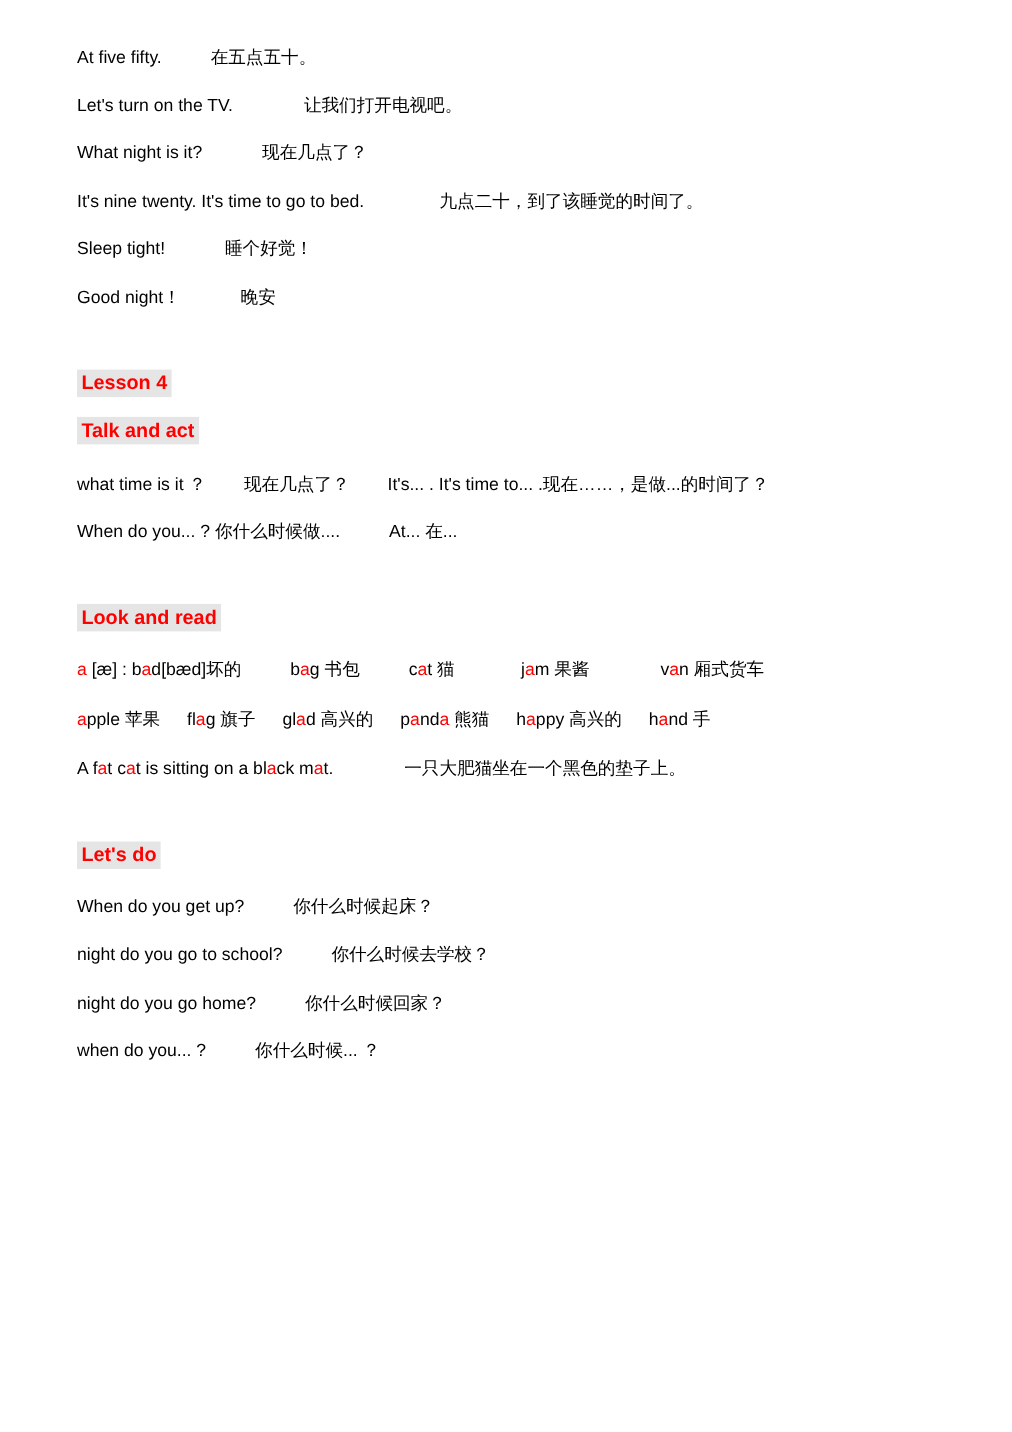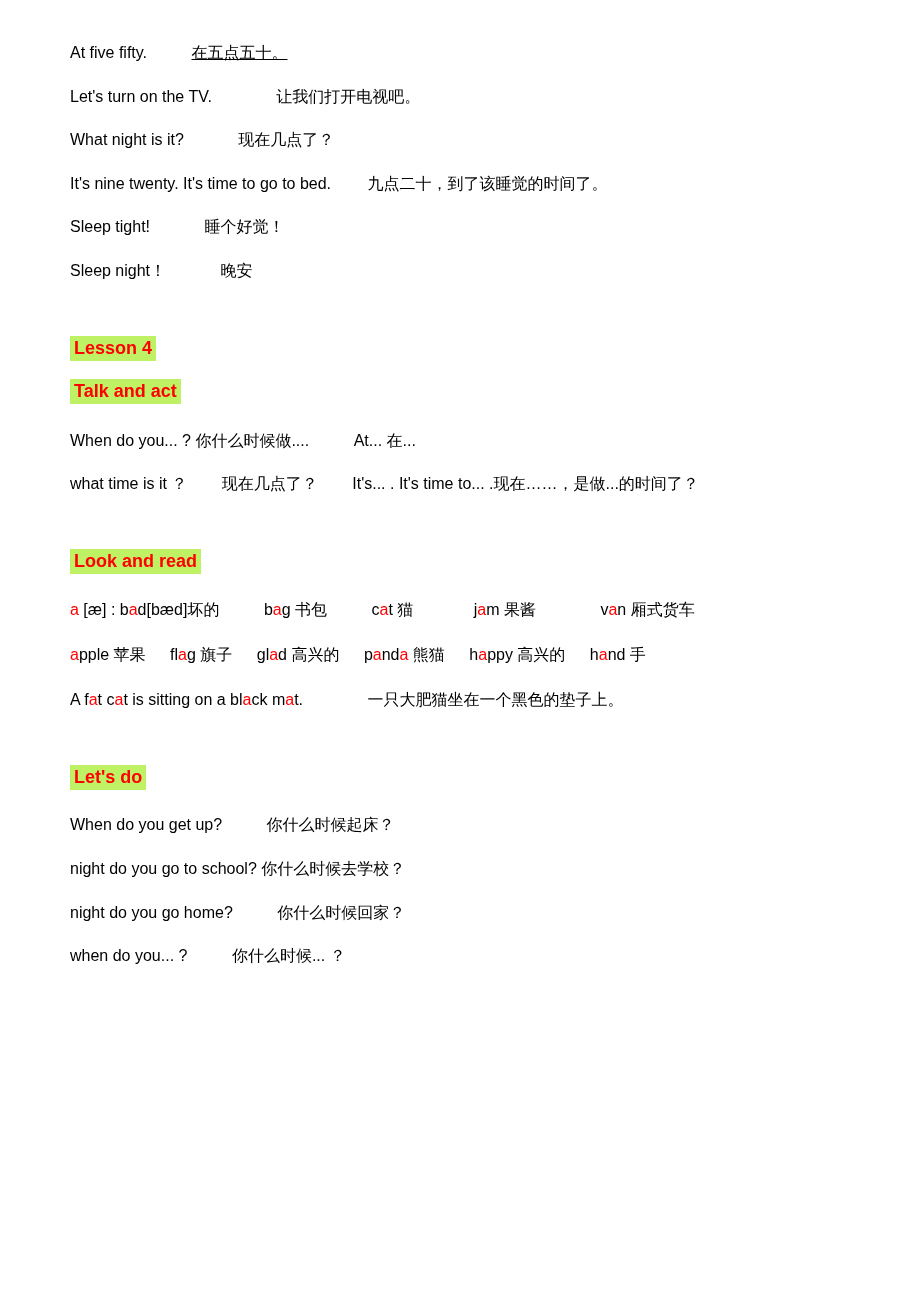--- a/index.html
+++ b/index.html
@@ -22,21 +22,21 @@
       margin-bottom: 32px;
     }
 
     .line {
       margin-bottom: 18px;
       line-height: 1.6;
     }
 
     .section-header {
       display: inline-block;
-      background-color: #bef264;
+      background-color: #e5e5e5;
       color: #ff0000;
       font-weight: bold;
       font-size: 18px;
       padding: 2px 4px;
       margin-bottom: 10px;
       text-align: right;
     }
 
     .red-inline {
       color: #ff0000;
@@ -63,61 +63,61 @@
     .divider-space {
       height: 20px;
     }
   </style>
 </head>
 <body>
 
 <div class="section">
   <div class="line">
     <span>At five fifty.</span>
-    <span style="margin-left: 40px; text-decoration: underline;">在五点五十。</span>
+    <span style="margin-left: 40px;">在五点五十。</span>
   </div>
   <div class="line">
     <span>Let's turn on the TV.</span>
     <span style="margin-left: 60px;">让我们打开电视吧。</span>
   </div>
   <div class="line">
     <span>What night is it?</span>
     <span style="margin-left: 50px;">现在几点了？</span>
   </div>
   <div class="line">
     <span>It's nine twenty. It's time to go to bed.</span>
-    <span style="margin-left: 32px;">九点二十，到了该睡觉的时间了。</span>
+    <span style="margin-left: 64px;">九点二十，到了该睡觉的时间了。</span>
   </div>
   <div class="line">
     <span>Sleep tight!</span>
     <span style="margin-left: 50px; text-align: right;">睡个好觉！</span>
   </div>
   <div class="line">
-    <span>Sleep night！</span>
+    <span>Good night！</span>
     <span style="margin-left: 50px;">晚安</span>
   </div>
 </div>
 
 <div class="divider-space"></div>
 
 <div class="talk-act-section">
   <div style="margin-bottom: 8px;">
     <span class="section-header">Lesson 4</span>
   </div>
   <div style="margin-bottom: 14px;">
     <span class="section-header">Talk and act</span>
   </div>
   <div class="line">
-    <span>When do you... ? 你什么时候做....</span>
-    <span style="margin-left: 40px;">At...  在...</span>
-  </div>
-  <div class="line">
     <span>what time is it ？</span>
     <span style="margin-left: 30px;">现在几点了？</span>
     <span style="margin-left: 30px;">It's... .  It's time to... .现在……，是做...的时间了？</span>
+  </div>
+  <div class="line">
+    <span>When do you... ? 你什么时候做....</span>
+    <span style="margin-left: 40px;">At...  在...</span>
   </div>
 </div>
 
 <div class="divider-space"></div>
 
 <div class="look-read-section">
   <div style="margin-bottom: 12px;">
     <span class="section-header">Look and read</span>
   </div>
 
@@ -173,21 +173,21 @@
 <div class="lets-do-section">
   <div style="margin-bottom: 12px;">
     <span class="section-header">Let's do</span>
   </div>
   <div class="line">
     <span>When do you get up?</span>
     <span style="margin-left: 40px;">你什么时候起床？</span>
   </div>
   <div class="line">
     <span>night do you go to school?</span>
-    <span style="">你什么时候去学校？</span>
+    <span style="margin-left: 40px;">你什么时候去学校？</span>
   </div>
   <div class="line">
     <span>night do you go home?</span>
     <span style="margin-left: 40px;">你什么时候回家？</span>
   </div>
   <div class="line">
     <span>when do you... ?</span>
     <span style="margin-left: 40px;">你什么时候... ？</span>
   </div>
 </div>

